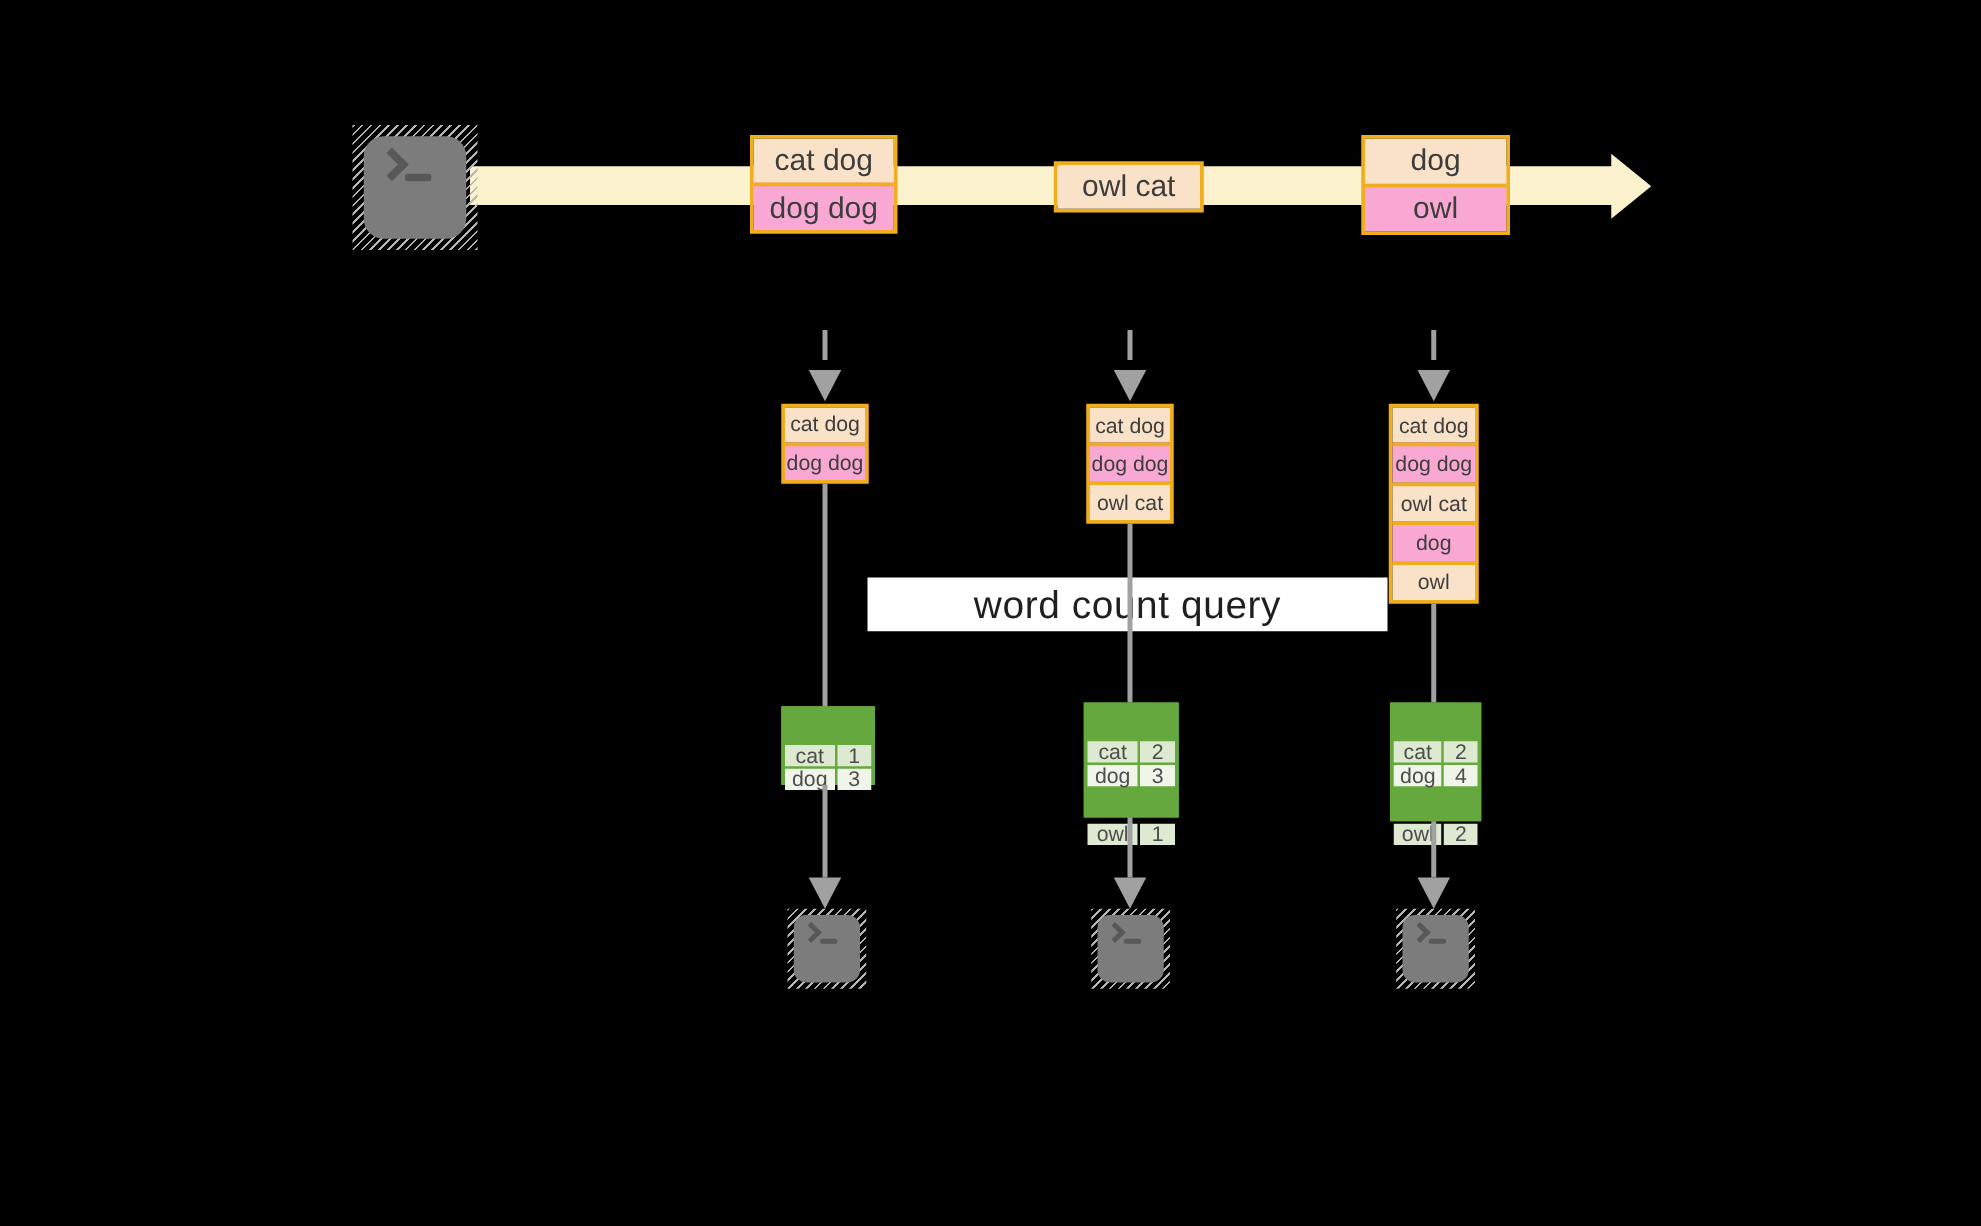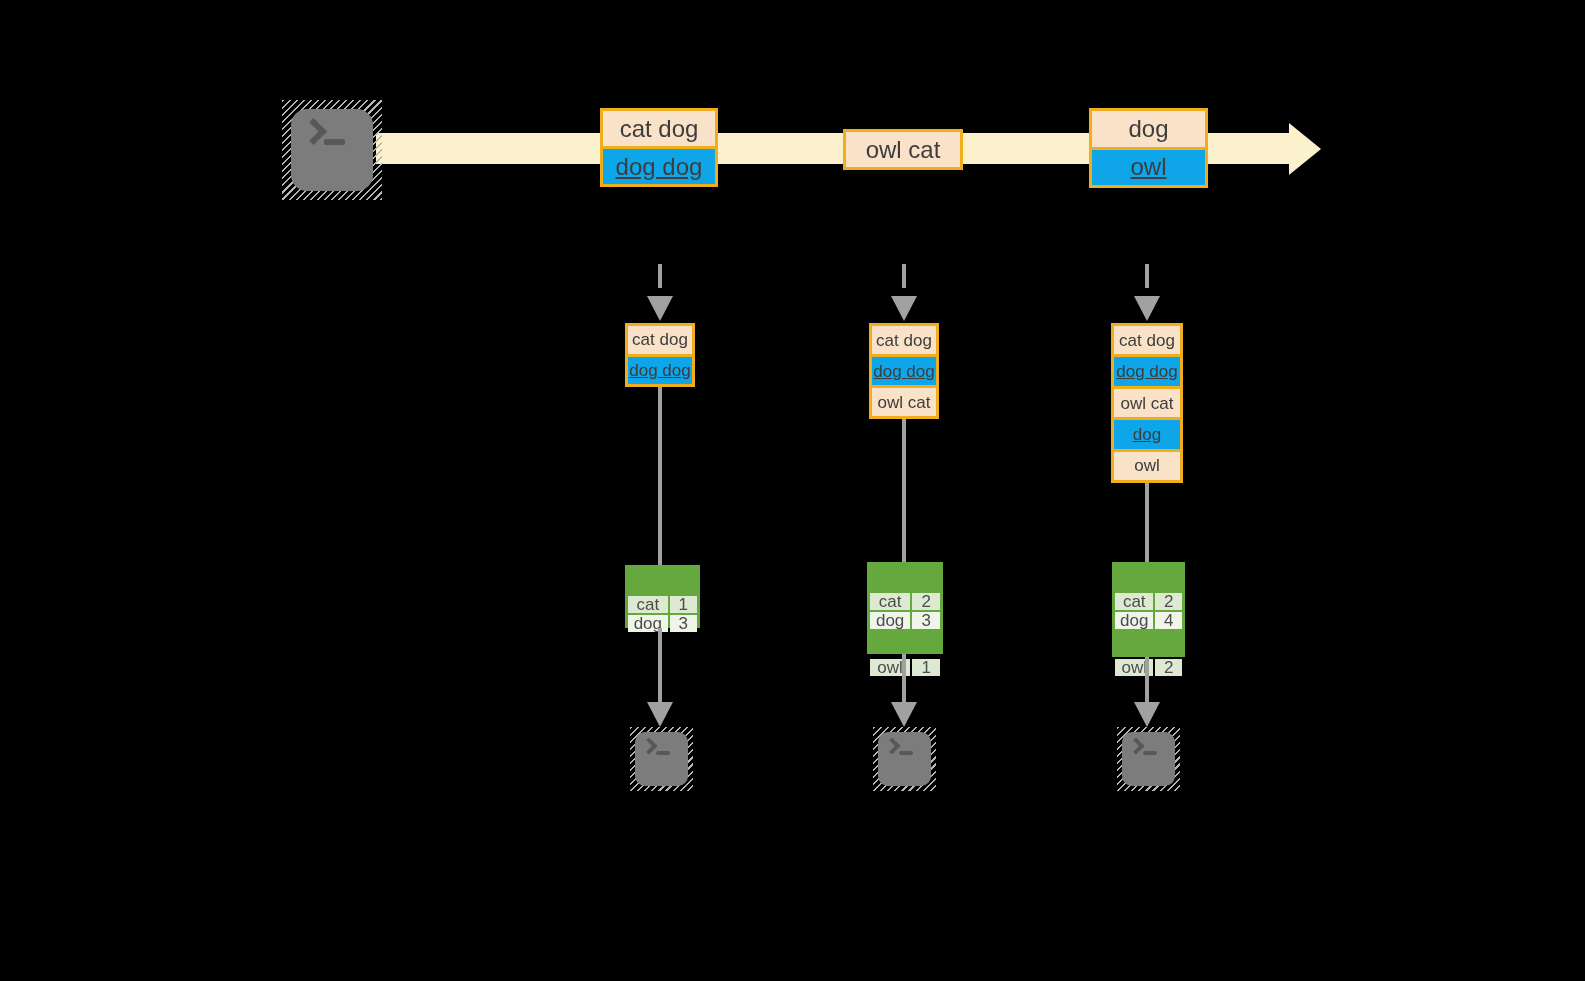--- a/index.html
+++ b/index.html
@@ -9,21 +9,21 @@
   
   .stream-band{position:absolute;left:376px;top:133px;width:914px;height:31px;background:#fcf1cd;}
   .stream-arrowhead{position:absolute;left:1289px;top:123px;width:0;height:0;
       border-top:26px solid transparent;border-bottom:26px solid transparent;border-left:32px solid #fcf1cd;}
 
   
   .stream-box{position:absolute;box-sizing:border-box;border:3px solid #f0ad1e;display:flex;flex-direction:column;}
   .scell{flex:1;display:flex;align-items:center;justify-content:center;color:#3d3d3d;font-size:24px;line-height:1;}
   .scell + .scell{border-top:3px solid #f0ad1e;}
   .peach{background:#f9e2c7;}
-  .cream{background:#0ea5e9;text-decoration:underline;}
+  .cream{background:#f9a8d4;}
   .stack-box .scell{font-size:17px;}
   .stack-box{border-width:3px;}
 
   
   .hatch{position:absolute;background:repeating-linear-gradient(135deg,#b5b5b5 0px,#b5b5b5 1.5px,transparent 1.5px,transparent 5px);}
   .term-inner{position:absolute;background:#7c7c7c;}
   .chev{position:absolute;border-top:6px solid #585858;border-right:6px solid #585858;transform:rotate(45deg);}
   .chev.small{border-width:4px;}
   .term-bar{position:absolute;background:#585858;border-radius:2px;}
 
@@ -69,20 +69,21 @@
     <div class="scell cream">owl</div>
   </div>
 
   <div class="gline" style="left:658px;top:264px;height:24px;"></div>
   <div class="dhead" style="left:647px;top:296px;"></div>
   <div class="gline" style="left:902px;top:264px;height:24px;"></div>
   <div class="dhead" style="left:891px;top:296px;"></div>
   <div class="gline" style="left:1145px;top:264px;height:24px;"></div>
   <div class="dhead" style="left:1134px;top:296px;"></div>
 
+  <div class="query-band">word count query</div>
 
   <div class="stream-box stack-box" style="left:625px;top:323px;width:70px;height:64px;">
     <div class="scell peach">cat dog</div>
     <div class="scell cream">dog dog</div>
   </div>
   <div class="stream-box stack-box" style="left:869px;top:323px;width:70px;height:96px;">
     <div class="scell peach">cat dog</div>
     <div class="scell cream">dog dog</div>
     <div class="scell peach">owl cat</div>
   </div>

